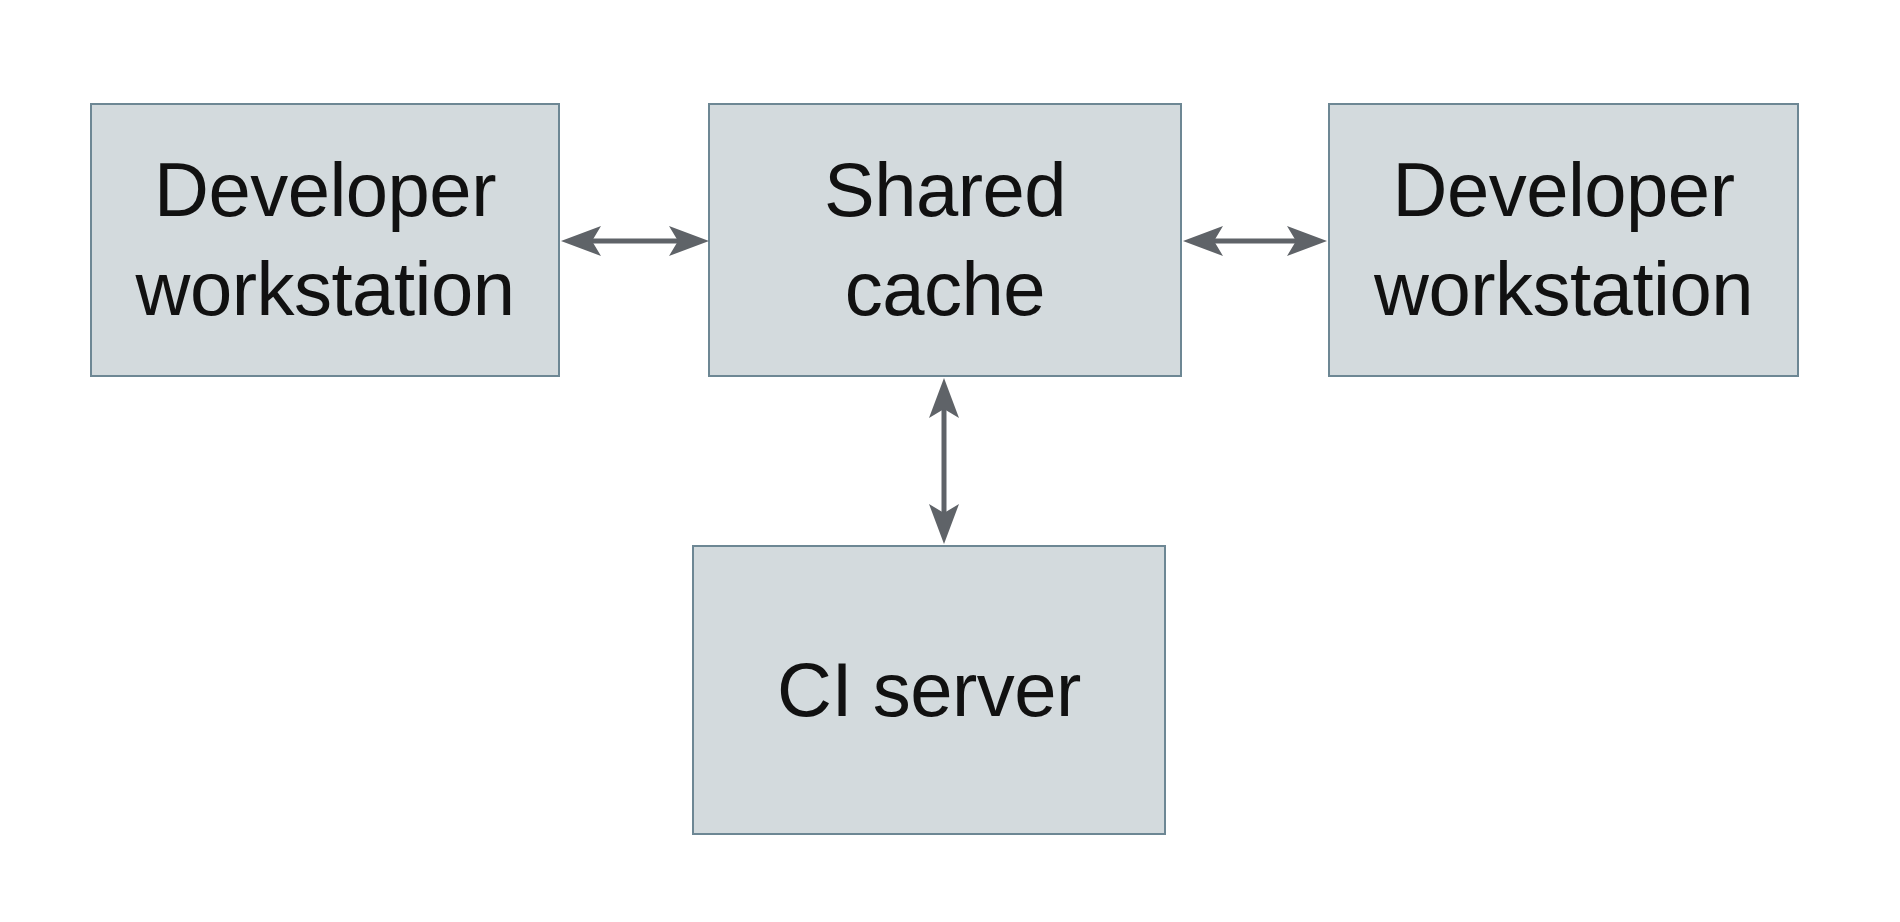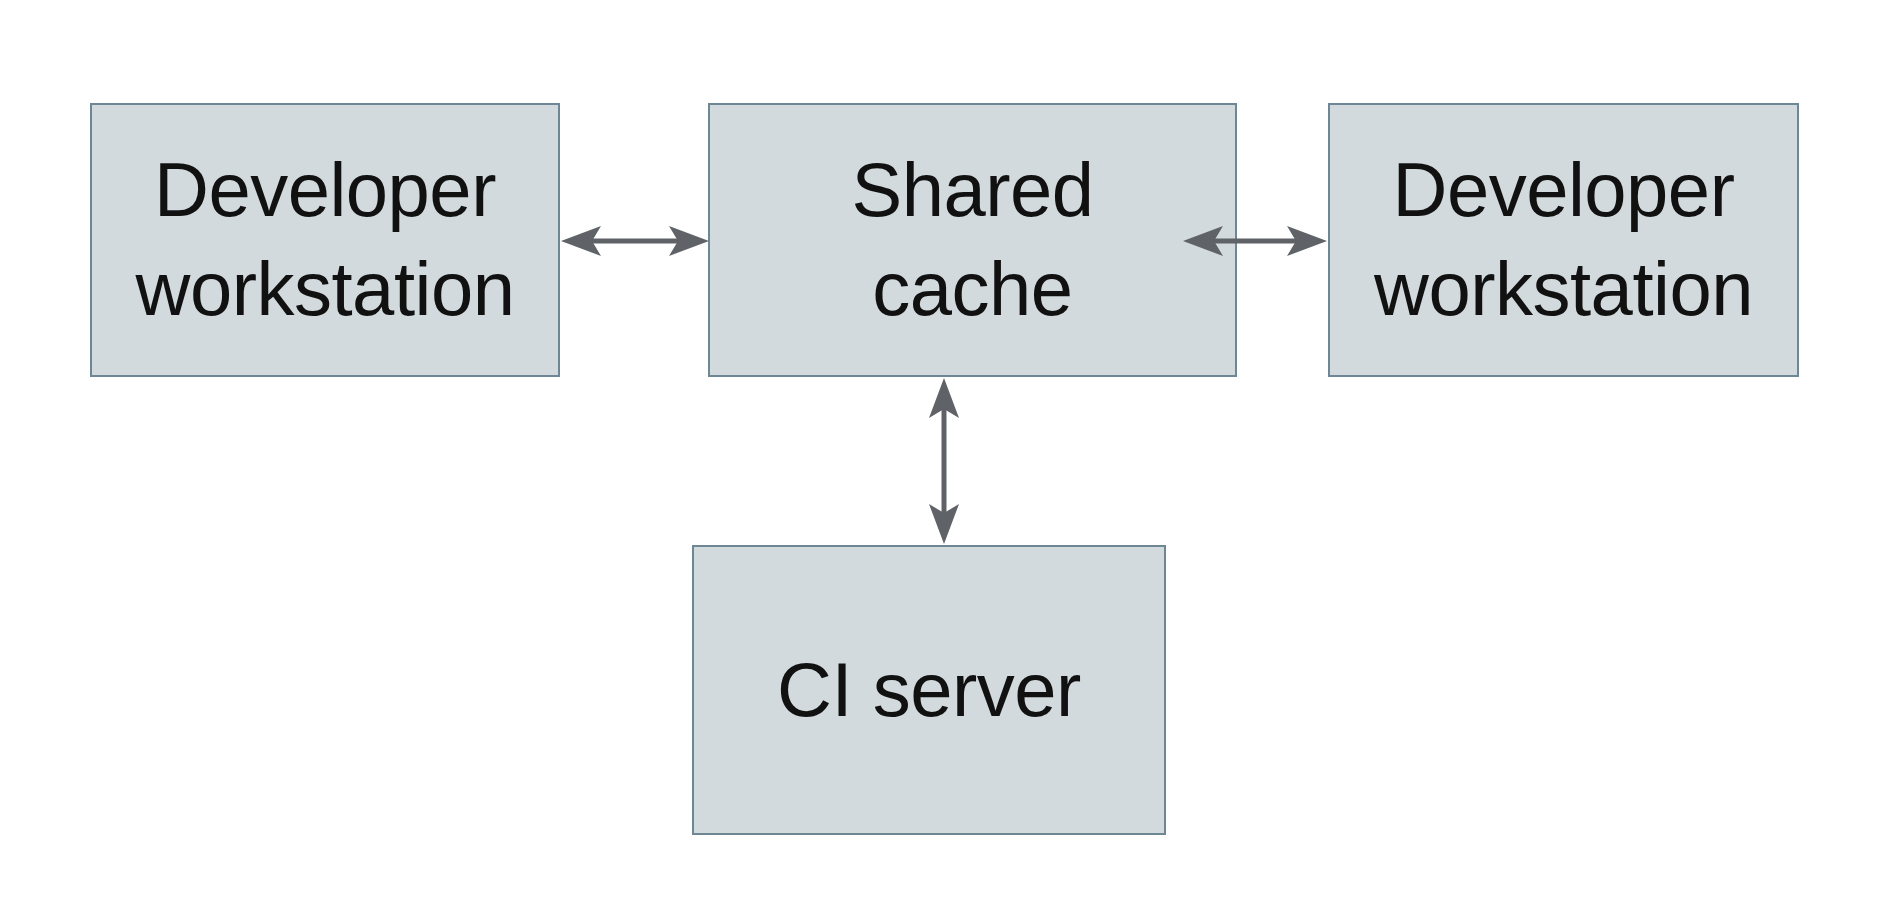--- a/index.html
+++ b/index.html
@@ -26,21 +26,21 @@
     text-align: center;
   }
   .node-label {
     color: var(--text, #111111);
     font-size: 76px;
     line-height: 1.3;
     white-space: pre-line;
     letter-spacing: -0.5px;
   }
   .node-dev-left   { left: 90px;   top: 103px; width: 470px; height: 274px; }
-  .node-cache      { left: 708px;  top: 103px; width: 529px; height: 274px; }
+  .node-cache      { left: 708px;  top: 103px; width: 474px; height: 274px; }
   .node-dev-right  { left: 1328px; top: 103px; width: 471px; height: 274px; }
   .node-ci         { left: 692px;  top: 545px; width: 474px; height: 290px; }
 
   .edge {
     position: absolute;
   }
   .edge-left     { left: 560px;  top: 221px; width: 150px; height: 40px; }
   .edge-right    { left: 1182px; top: 221px; width: 146px; height: 40px; }
   .edge-vertical { left: 924px;  top: 377px; width: 40px;  height: 168px; }
 

